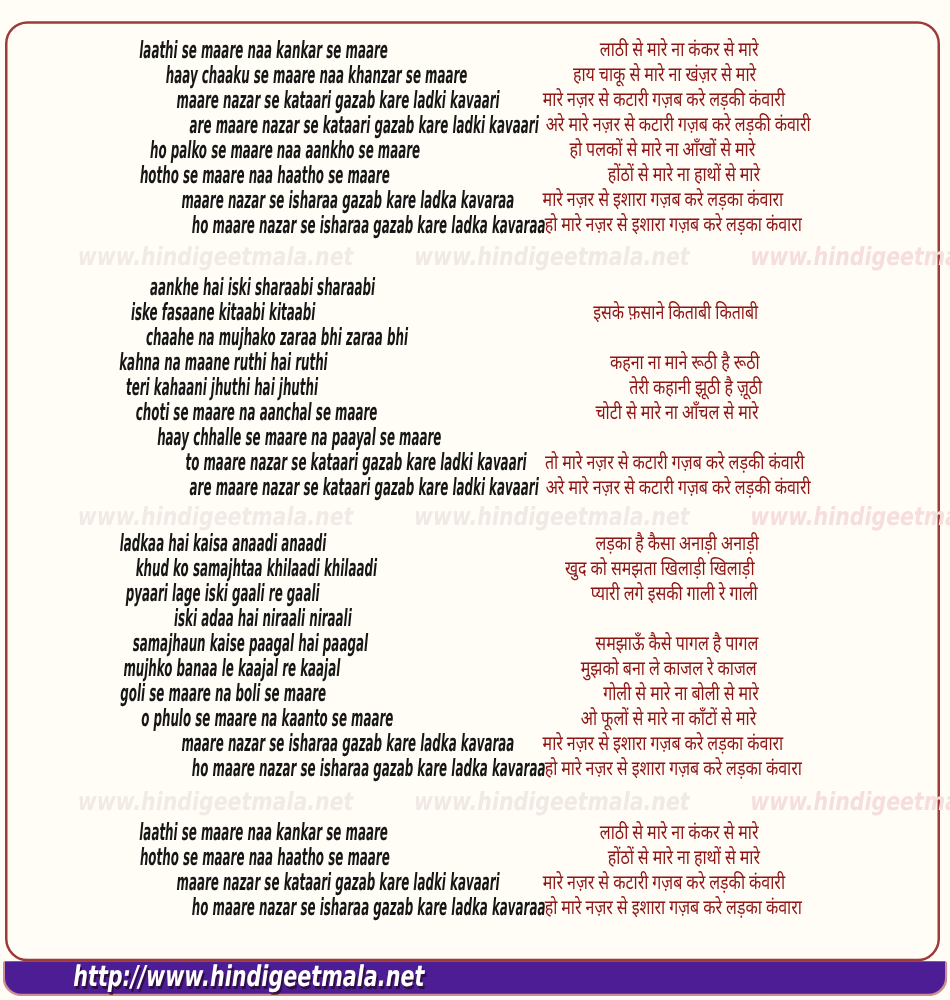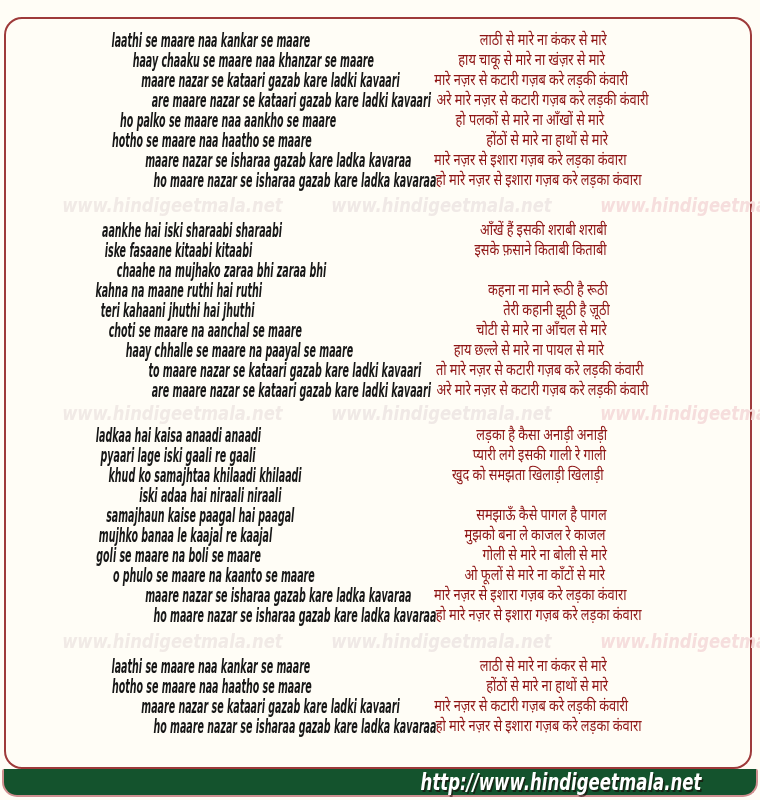--- a/index.html
+++ b/index.html
@@ -64,26 +64,26 @@
     transform-origin:50% 50%;
   }
   .wm-0{color:#f1eae6;}
   .wm-1{color:#f0e9e6;}
   .wm-2{color:#f6dedd;}
   .footer{
     position:absolute;
     left:2px;right:2px;bottom:3px;
     height:28px;
     box-sizing:border-box;
-    background:#14532d;
+    background:#4c1d95;
     border-left:2px solid #cf8f8f;
     border-right:2px solid #cf8f8f;
     border-bottom:2px solid #cf8f8f;
     border-radius:2px 2px 15px 15px;
-    display:flex;align-items:center;justify-content:flex-end;
+    display:flex;align-items:center;justify-content:flex-start;
   }
   .footer-text{
     display:inline-block;
     white-space:nowrap;
     color:#ffffff;
     font-weight:bold;font-style:italic;
     font-size:23px;
     transform:scaleX(0.72);
     transform-origin:50% 50%;
     text-shadow:2px 2px 0 rgba(25,0,0,0.55);
@@ -130,21 +130,20 @@
         </div>
       </div>
       <div class="wm-row wm-a">
         <span class="wm wm-0">www.hindigeetmala.net</span>
         <span class="wm wm-1">www.hindigeetmala.net</span>
         <span class="wm wm-2">www.hindigeetmala.net</span>
       </div>
       <div class="stanza">
         <div class="row">
           <div class="cell-en"><span class="en-line">aankhe hai iski sharaabi sharaabi</span></div>
-          <div class="cell-hi"><span class="hi-line">आँखें हैं इसकी शराबी शराबी</span></div>
         </div>
         <div class="row">
           <div class="cell-en"><span class="en-line">iske fasaane kitaabi kitaabi</span></div>
           <div class="cell-hi"><span class="hi-line">इसके फ़साने किताबी किताबी</span></div>
         </div>
         <div class="row">
           <div class="cell-en"><span class="en-line">chaahe na mujhako zaraa bhi zaraa bhi</span></div>
         </div>
         <div class="row">
           <div class="cell-en"><span class="en-line">kahna na maane ruthi hai ruthi</span></div>
@@ -153,21 +152,20 @@
         <div class="row">
           <div class="cell-en"><span class="en-line">teri kahaani jhuthi hai jhuthi</span></div>
           <div class="cell-hi"><span class="hi-line">तेरी कहानी झूठी है ज़ूठी</span></div>
         </div>
         <div class="row">
           <div class="cell-en"><span class="en-line">choti se maare na aanchal se maare</span></div>
           <div class="cell-hi"><span class="hi-line">चोटी से मारे ना आँचल से मारे</span></div>
         </div>
         <div class="row">
           <div class="cell-en"><span class="en-line">haay chhalle se maare na paayal se maare</span></div>
-          <div class="cell-hi"><span class="hi-line">हाय छल्ले से मारे ना पायल से मारे</span></div>
         </div>
         <div class="row">
           <div class="cell-en"><span class="en-line">to maare nazar se kataari gazab kare ladki kavaari</span></div>
           <div class="cell-hi"><span class="hi-line">तो मारे नज़र से कटारी गज़ब करे लड़की कंवारी</span></div>
         </div>
         <div class="row">
           <div class="cell-en"><span class="en-line">are maare nazar se kataari gazab kare ladki kavaari</span></div>
           <div class="cell-hi"><span class="hi-line">अरे मारे नज़र से कटारी गज़ब करे लड़की कंवारी</span></div>
         </div>
       </div>
@@ -175,26 +173,26 @@
         <span class="wm wm-0">www.hindigeetmala.net</span>
         <span class="wm wm-1">www.hindigeetmala.net</span>
         <span class="wm wm-2">www.hindigeetmala.net</span>
       </div>
       <div class="stanza">
         <div class="row">
           <div class="cell-en"><span class="en-line">ladkaa hai kaisa anaadi anaadi</span></div>
           <div class="cell-hi"><span class="hi-line">लड़का है कैसा अनाड़ी अनाड़ी</span></div>
         </div>
         <div class="row">
+          <div class="cell-en"><span class="en-line">khud ko samajhtaa khilaadi khilaadi</span></div>
+          <div class="cell-hi"><span class="hi-line">खुद को समझता खिलाड़ी खिलाड़ी</span></div>
+        </div>
+        <div class="row">
           <div class="cell-en"><span class="en-line">pyaari lage iski gaali re gaali</span></div>
           <div class="cell-hi"><span class="hi-line">प्यारी लगे इसकी गाली रे गाली</span></div>
-        </div>
-        <div class="row">
-          <div class="cell-en"><span class="en-line">khud ko samajhtaa khilaadi khilaadi</span></div>
-          <div class="cell-hi"><span class="hi-line">खुद को समझता खिलाड़ी खिलाड़ी</span></div>
         </div>
         <div class="row">
           <div class="cell-en"><span class="en-line">iski adaa hai niraali niraali</span></div>
         </div>
         <div class="row">
           <div class="cell-en"><span class="en-line">samajhaun kaise paagal hai paagal</span></div>
           <div class="cell-hi"><span class="hi-line">समझाऊँ कैसे पागल है पागल</span></div>
         </div>
         <div class="row">
           <div class="cell-en"><span class="en-line">mujhko banaa le kaajal re kaajal</span></div>

